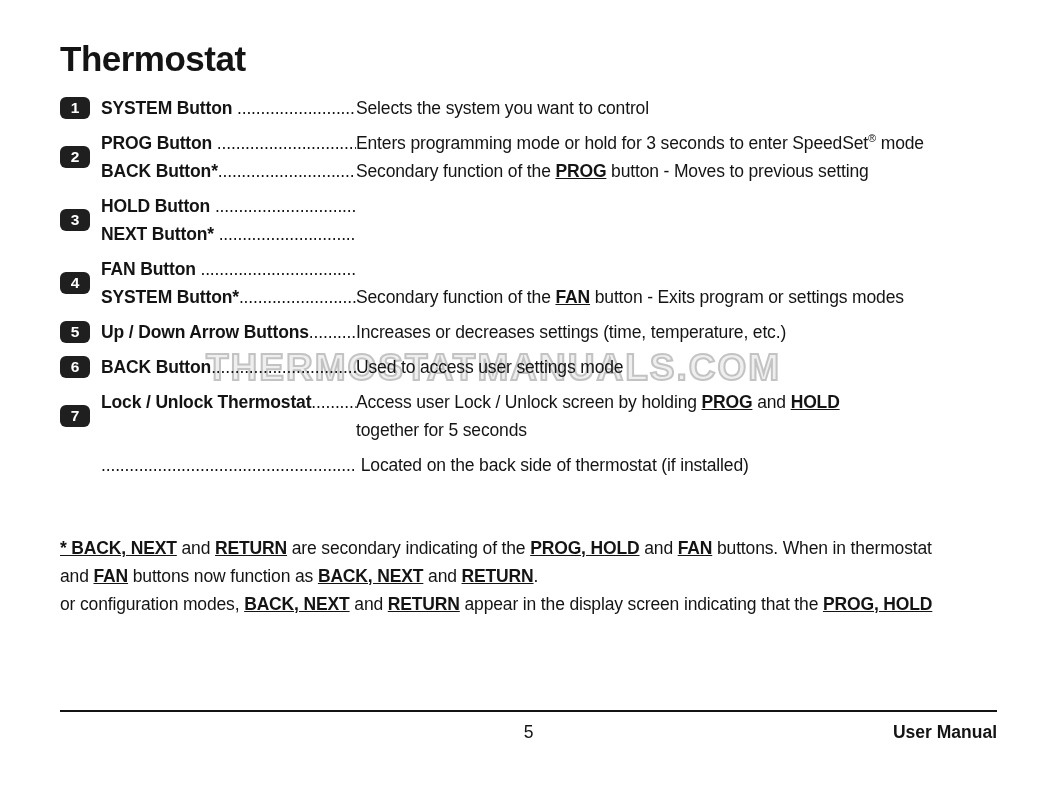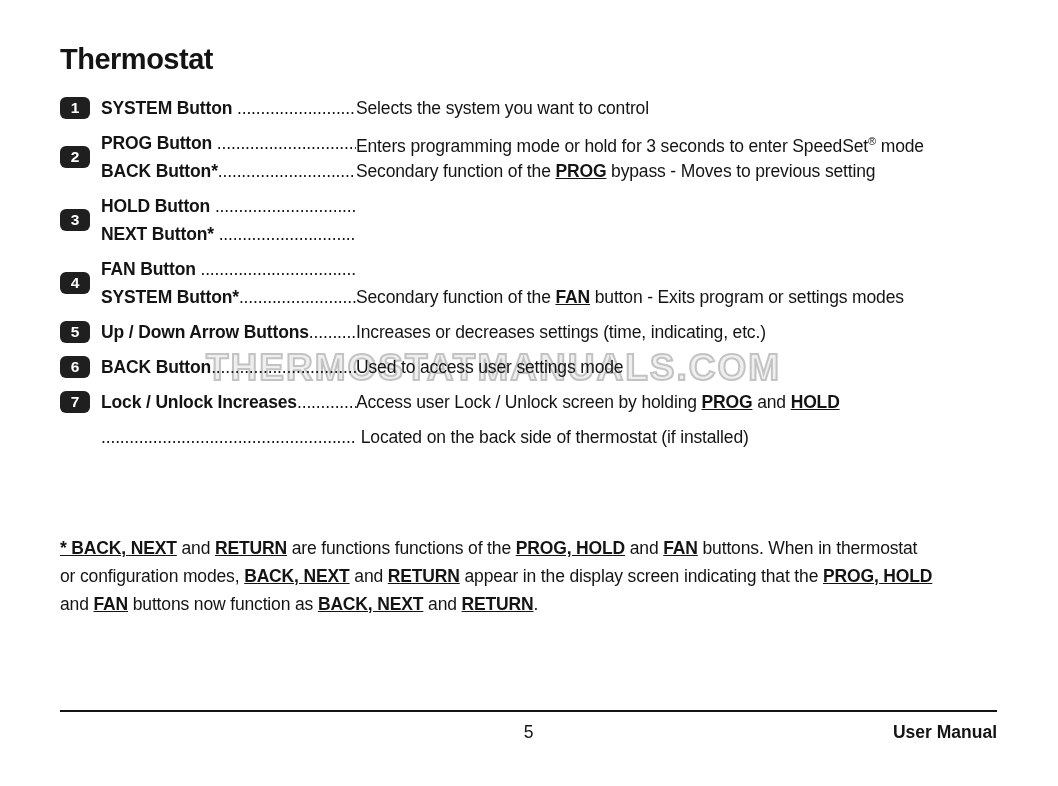--- a/index.html
+++ b/index.html
@@ -14,33 +14,33 @@
   .watermark{
     position:absolute;left:206px;top:347px;z-index:1;
     font-size:37px;font-weight:700;letter-spacing:2px;white-space:nowrap;
     color:rgba(225,225,225,0.55);
     -webkit-text-stroke:2px #c3c3c3;
     user-select:none;
   }
 
   .title{
     position:absolute;left:60px;top:42px;z-index:2;margin:0;
-    font-size:29px;font-weight:700;letter-spacing:-0.5px;line-height:34px;
+    font-size:35px;font-weight:700;letter-spacing:-0.5px;line-height:34px;
   }
 
   .entries{position:absolute;left:60px;top:94px;right:30px;z-index:2;font-size:17.5px;letter-spacing:-0.15px;}
   .entry{display:flex;align-items:center;margin-bottom:7px;}
   .badge{
     flex:0 0 30px;width:30px;height:22px;margin-right:11px;
     background:#1f1f1f;color:#ffffff;border-radius:6px;
     font-size:15.5px;font-weight:700;line-height:22px;text-align:center;
   }
   .badge.nobadge{visibility:hidden;}
   .lines{flex:1 1 auto;min-width:0;}
-  .eline{display:flex;align-items:center;height:28px;line-height:28px;white-space:pre;}
+  .eline{display:flex;align-items:flex-end;height:28px;line-height:28px;white-space:pre;}
   .labelwrap{display:flex;align-items:baseline;flex:0 0 255px;width:255px;overflow:hidden;}
   .label{font-weight:700;flex:0 0 auto;}
   .leader{flex:1 1 auto;min-width:0;overflow:hidden;white-space:pre;}
   .desc{flex:0 0 auto;}
   .desc sup{font-size:11px;letter-spacing:0;}
   .b{font-weight:700;text-decoration:underline;}
 
   .footnote{position:absolute;left:60px;top:534px;right:30px;z-index:2;font-size:17.5px;letter-spacing:-0.15px;}
   .fline{height:28px;line-height:28px;white-space:pre;}
 
@@ -63,67 +63,68 @@
       <div class="entry">
         <div class="badge">1</div>
         <div class="lines">
           <div class="eline"><span class="labelwrap"><span class="label">SYSTEM Button </span><span class="leader">................................................................</span></span><span class="desc"><span>Selects the system you want to control</span></span></div>
         </div>
       </div>
       <div class="entry">
         <div class="badge">2</div>
         <div class="lines">
           <div class="eline"><span class="labelwrap"><span class="label">PROG Button </span><span class="leader">................................................................</span></span><span class="desc"><span>Enters programming mode or hold for 3 seconds to enter SpeedSet</span><sup>®</sup><span> mode</span></span></div>
-          <div class="eline"><span class="labelwrap"><span class="label">BACK Button*</span><span class="leader">................................................................</span></span><span class="desc"><span>Secondary function of the </span><span class="b">PROG</span><span> bypass - Moves to previous setting</span></span></div>
+          <div class="eline"><span class="labelwrap"><span class="label">BACK Button*</span><span class="leader">................................................................</span></span><span class="desc"><span>Secondary function of the </span><span class="b">PROG</span><span> button - Moves to previous setting</span></span></div>
         </div>
       </div>
       <div class="entry">
         <div class="badge">3</div>
         <div class="lines">
           <div class="eline"><span class="labelwrap"><span class="label">HOLD Button </span><span class="leader">................................................................</span></span></div>
           <div class="eline"><span class="labelwrap"><span class="label">NEXT Button* </span><span class="leader">................................................................</span></span></div>
         </div>
       </div>
       <div class="entry">
         <div class="badge">4</div>
         <div class="lines">
           <div class="eline"><span class="labelwrap"><span class="label">FAN Button </span><span class="leader">................................................................</span></span></div>
           <div class="eline"><span class="labelwrap"><span class="label">SYSTEM Button*</span><span class="leader">................................................................</span></span><span class="desc"><span>Secondary function of the </span><span class="b">FAN</span><span> button - Exits program or settings modes</span></span></div>
         </div>
       </div>
       <div class="entry">
         <div class="badge">5</div>
         <div class="lines">
-          <div class="eline"><span class="labelwrap"><span class="label">Up / Down Arrow Buttons</span><span class="leader">................................................................</span></span><span class="desc"><span>Increases or decreases settings (time, indicating, etc.)</span></span></div>
+          <div class="eline"><span class="labelwrap"><span class="label">Up / Down Arrow Buttons</span><span class="leader">................................................................</span></span><span class="desc"><span>Increases or decreases settings (time, temperature, etc.)</span></span></div>
         </div>
       </div>
       <div class="entry">
         <div class="badge">6</div>
         <div class="lines">
           <div class="eline"><span class="labelwrap"><span class="label">BACK Button</span><span class="leader">................................................................</span></span><span class="desc"><span>Used to access user settings mode</span></span></div>
         </div>
       </div>
       <div class="entry">
         <div class="badge">7</div>
         <div class="lines">
-          <div class="eline"><span class="labelwrap"><span class="label">Lock / Unlock Increases</span><span class="leader">................................................................</span></span><span class="desc"><span>Access user Lock / Unlock screen by holding </span><span class="b">PROG</span><span> and </span><span class="b">HOLD</span></span></div>
+          <div class="eline"><span class="labelwrap"><span class="label">Lock / Unlock Thermostat</span><span class="leader">................................................................</span></span><span class="desc"><span>Access user Lock / Unlock screen by holding </span><span class="b">PROG</span><span> and </span><span class="b">HOLD</span></span></div>
+          <div class="eline"><span class="labelwrap"><span class="label"></span><span class="leader"></span></span><span class="desc"><span>together for 5 seconds</span></span></div>
         </div>
       </div>
       <div class="entry">
         <div class="badge nobadge"></div>
         <div class="lines">
           <div class="eline"><span class="labelwrap"><span class="leader">................................................................</span></span><span class="desc"><span> Located on the back side of thermostat (if installed)</span></span></div>
         </div>
       </div>
     </div>
 
   <div class="footnote" id="footnote">
-      <div class="fline"><span class="b">* BACK, NEXT</span><span> and </span><span class="b">RETURN</span><span> are functions functions of the </span><span class="b">PROG, HOLD</span><span> and </span><span class="b">FAN</span><span> buttons. When in thermostat</span></div>
+      <div class="fline"><span class="b">* BACK, NEXT</span><span> and </span><span class="b">RETURN</span><span> are secondary indicating of the </span><span class="b">PROG, HOLD</span><span> and </span><span class="b">FAN</span><span> buttons. When in thermostat</span></div>
+      <div class="fline"><span>and </span><span class="b">FAN</span><span> buttons now function as </span><span class="b">BACK, NEXT</span><span> and </span><span class="b">RETURN</span><span>.</span></div>
       <div class="fline"><span>or configuration modes, </span><span class="b">BACK, NEXT</span><span> and </span><span class="b">RETURN</span><span> appear in the display screen indicating that the </span><span class="b">PROG, HOLD</span></div>
-      <div class="fline"><span>and </span><span class="b">FAN</span><span> buttons now function as </span><span class="b">BACK, NEXT</span><span> and </span><span class="b">RETURN</span><span>.</span></div>
     </div>
 
   <div class="footer">
     <div class="rule"></div>
     <div class="footer-row">
       <span class="pagenum">5</span>
       <span class="docname">User Manual</span>
     </div>
   </div>
 

